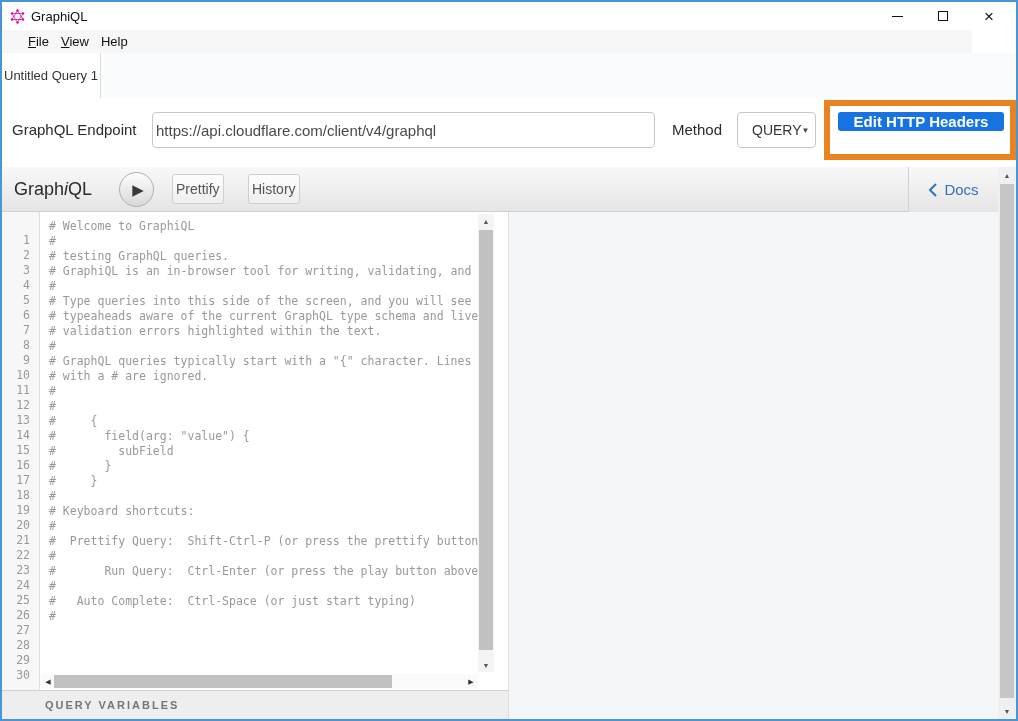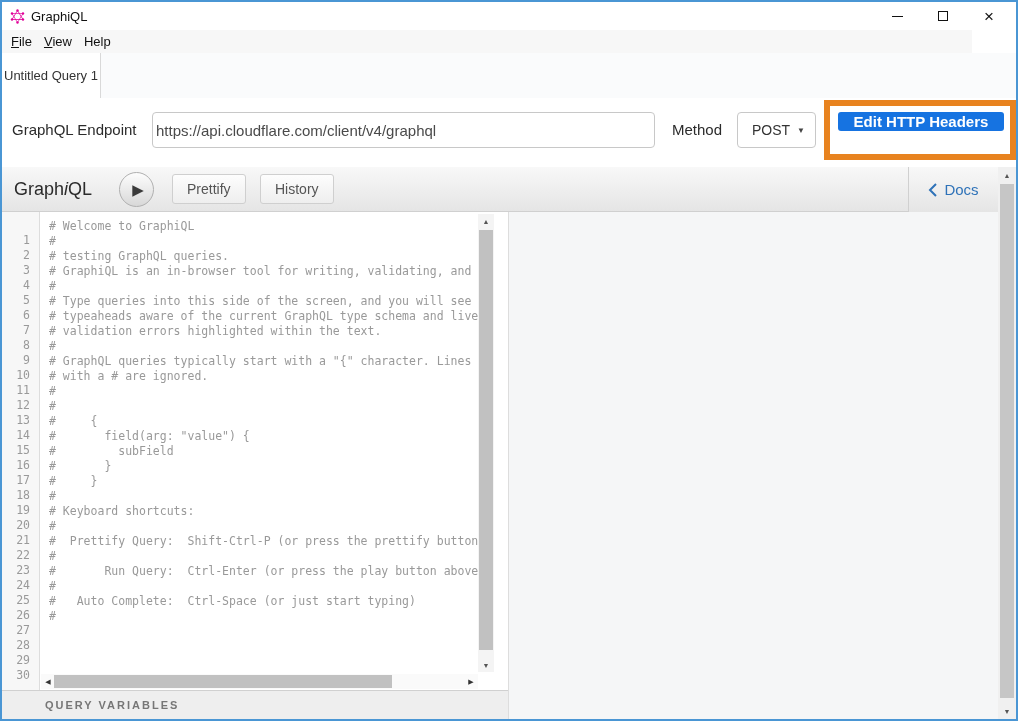--- a/index.html
+++ b/index.html
@@ -11,21 +11,21 @@
   
   .titlebar { position:absolute; left:0; top:0; width:1014px; height:28px; background:#fff; display:flex; align-items:center; }
   .titlebar .app-icon { margin:0 6px 0 8px; display:flex; }
   .titlebar .title { font-size:13px; color:#111; }
   .win-controls { position:absolute; right:4px; top:0; height:28px; display:flex; }
   .win-btn { width:46px; height:28px; display:flex; align-items:center; justify-content:center; color:#111; cursor:default; }
   .min-glyph { width:11px; height:1px; background:#111; display:block; }
   .max-glyph { width:10px; height:10px; border:1px solid #111; display:block; }
   .close-glyph { font-size:17px; line-height:1; color:#111; }
   
-  .menubar { position:absolute; left:0; top:28px; width:970px; height:23px; background:#f7f7f7; display:flex; align-items:center; padding-left:3px; }
+  .menubar { position:absolute; left:0; top:28px; width:970px; height:23px; background:#f7f7f7; display:flex; align-items:center; padding-left:20px; }
   .menu-item { font-size:13px; color:#111; padding:2px 6px; }
   .menu-accel { text-decoration:underline; }
   
   .tabbar { position:absolute; left:0; top:51px; width:1014px; height:45px; background:#fafbfc; }
   .tab { position:absolute; left:0; top:0; height:45px; background:#fff; border-right:1px solid #d9d9d9; padding:0 2px; line-height:45px; font-size:13px; color:#333; }
   
   .endpoint-row { position:absolute; left:0; top:96px; width:1014px; height:69px; background:#fff; }
   .fieldlabel { position:absolute; font-size:15px; color:#2b2b2b; height:36px; line-height:36px; top:14px; }
   .lbl-endpoint { left:10px; }
   .endpoint-input { position:absolute; left:150px; top:14px; width:503px; height:36px; border:1px solid #c8c8c8; border-radius:4px; padding:0 3px; font-size:15px; color:#4a4a4a; font-family:"Liberation Sans", sans-serif; background:#fff; outline:none; }
@@ -34,23 +34,23 @@
   .method-value { font-size:14px; color:#333; flex:1; }
   .caret { font-size:8px; color:#444; }
   .annotation-box { position:absolute; left:822px; top:2px; width:192px; height:60px; border:6px solid #e8831f; }
   .headers-btn { position:absolute; left:836px; top:14px; width:166px; height:19px; background:#1673e1; color:#fff; border:none; border-radius:3px; font-size:15px; font-weight:bold; font-family:"Liberation Sans", sans-serif; cursor:pointer; }
   
   .gql-topbar { position:absolute; left:0; top:165px; width:996px; height:45px; background:linear-gradient(180deg,#f8f8f8,#e5e5e5); border-bottom:1px solid #d0d0d0; }
   .gql-logo { position:absolute; left:12px; top:0; height:45px; line-height:45px; font-size:18px; color:#2b2b2b; }
   .gql-logo .it { font-style:italic; }
   .exec-btn { position:absolute; left:117px; top:5px; width:35px; height:35px; border:1px solid #b0b0b0; border-radius:50%; background:linear-gradient(180deg,#fdfdfd,#d8d8d8); display:flex; align-items:center; justify-content:center; cursor:pointer; }
   .exec-btn .play { font-size:15px; color:#3a3a3a; padding-left:3px; line-height:1; }
-  .tb-btn { position:absolute; top:7px; height:30px; padding:0 14px; background:linear-gradient(180deg,#fdfdfd,#eee); border:1px solid #cfcfcf; border-radius:3px; font-size:14px; color:#555; font-family:"Liberation Sans", sans-serif; cursor:pointer; }
+  .tb-btn { position:absolute; top:7px; height:30px; padding:0 3px; background:linear-gradient(180deg,#fdfdfd,#eee); border:1px solid #cfcfcf; border-radius:3px; font-size:14px; color:#555; font-family:"Liberation Sans", sans-serif; cursor:pointer; }
   .btn-prettify { left:170px; }
-  .btn-history { left:258px; }
+  .btn-history { left:246px; }
   .docs-section { position:absolute; left:906px; top:0; width:90px; height:45px; border-left:1px solid #d0d0d0; display:flex; align-items:center; justify-content:center; background:linear-gradient(180deg,#f8f8f8,#e5e5e5); }
   .docs-toggle { display:flex; align-items:center; gap:6px; color:#2e72b8; font-size:15px; cursor:pointer; background:none; border:none; font-family:"Liberation Sans", sans-serif; }
   
   .main { position:absolute; left:0; top:210px; width:1014px; height:507px; background:#fff; }
   .gutter { position:absolute; left:0; top:0; width:38px; height:478px; background:#f7f7f7; border-right:1px solid #ddd; padding-top:21px; overflow:hidden; }
   .gutter .ln { height:15px; line-height:15px; font-family:"DejaVu Sans Mono", monospace; font-size:11.5px; color:#999; text-align:right; padding-right:9px; }
   .code-area { position:absolute; left:39px; top:0; width:437px; height:462px; overflow:hidden; padding:7px 0 0 8px; background:#fff; cursor:text; }
   .code-area .cl { height:15px; line-height:15px; font-family:"DejaVu Sans Mono", monospace; font-size:11.5px; color:#999; white-space:pre; }
   
   .ed-vscroll { position:absolute; left:476px; top:2px; width:16px; height:458px; background:#f4f4f4; }
@@ -119,21 +119,21 @@
 
   <div class="tabbar">
     <div class="tab">Untitled Query 1</div>
   </div>
 
   <div class="endpoint-row">
     <span class="fieldlabel lbl-endpoint">GraphQL Endpoint</span>
     <input class="endpoint-input" value="https://api.cloudflare.com/client/v4/graphql" style="">
     <span class="fieldlabel lbl-method">Method</span>
     <div class="method-select">
-      <span class="method-value">POST</span>
+      <span class="method-value">QUERY</span>
       <span class="caret">▼</span>
     </div>
     <div class="annotation-box"></div>
     <button class="headers-btn">Edit HTTP Headers</button>
   </div>
 
   <div class="gql-topbar">
     <div class="gql-logo"><span>Graph</span><span class="it">i</span><span>QL</span></div>
     <div class="exec-btn">
         <span class="play">▶</span>

